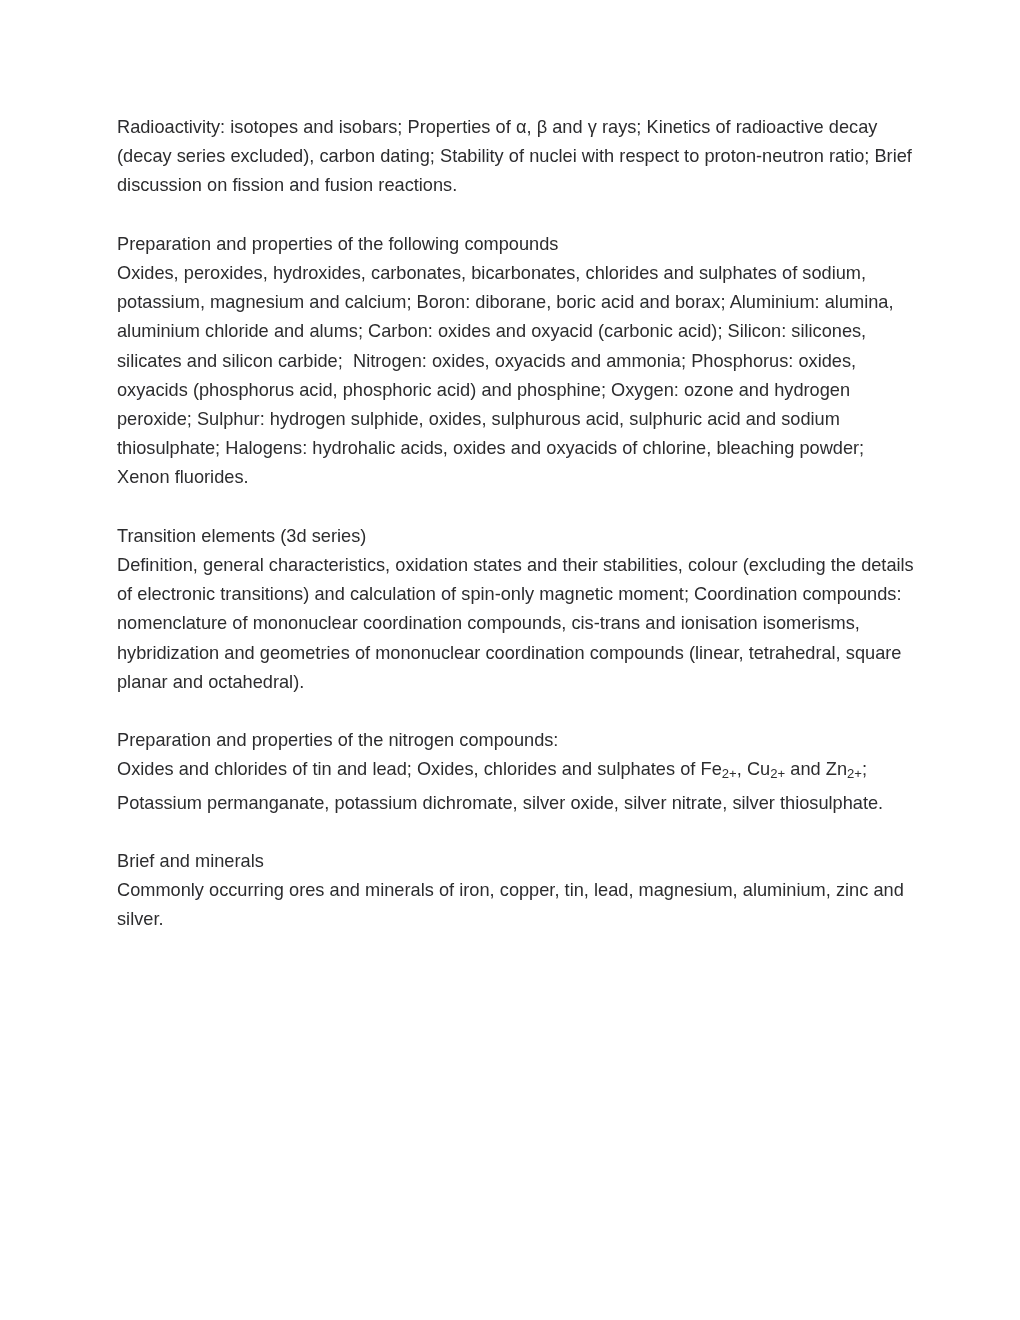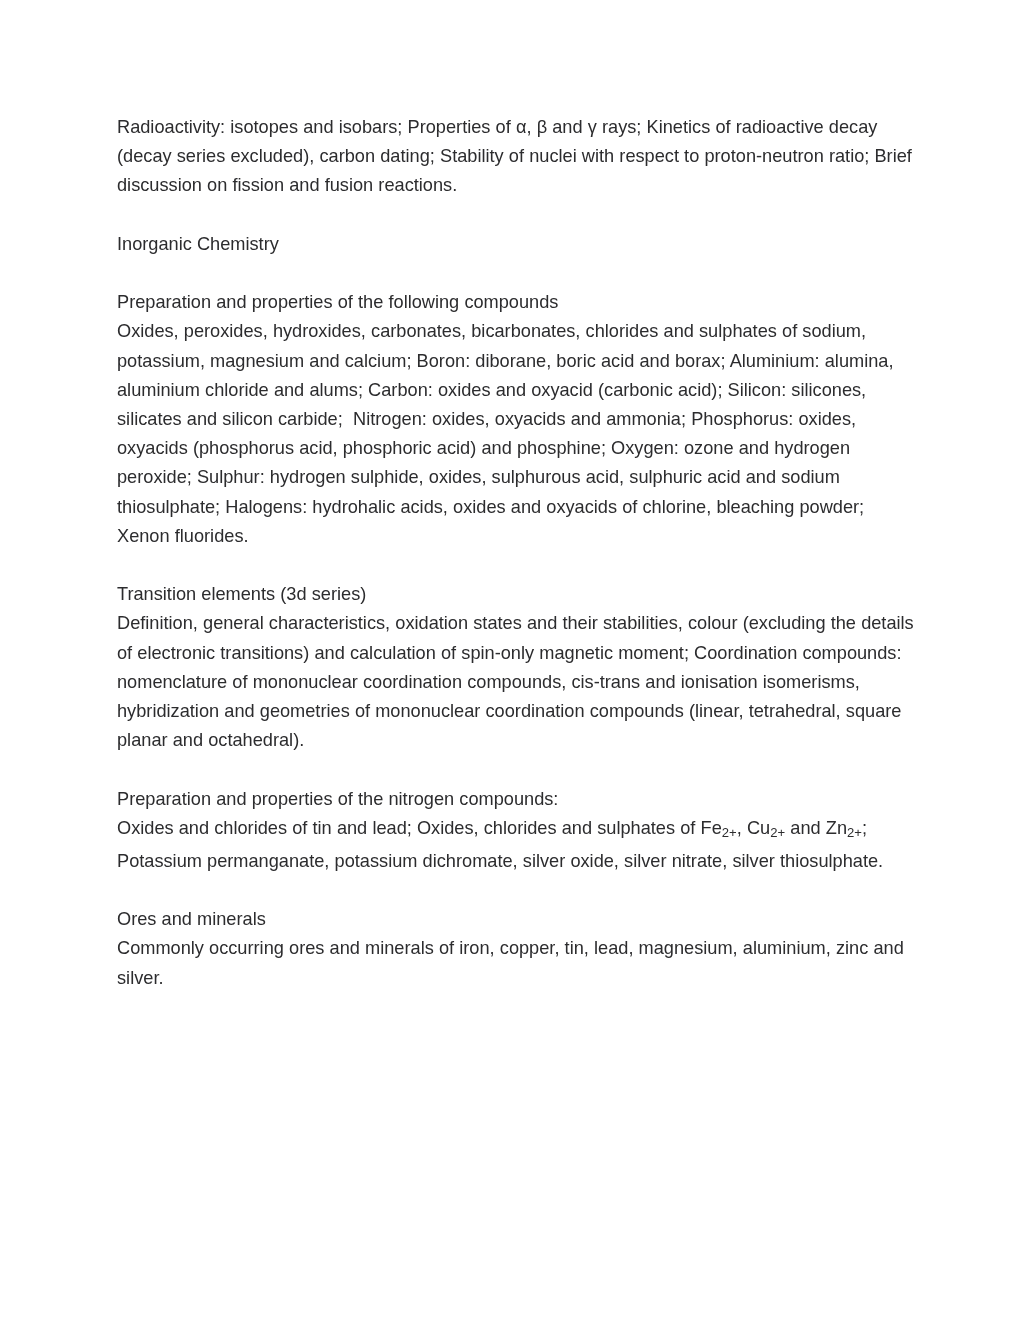--- a/index.html
+++ b/index.html
@@ -51,30 +51,29 @@
   }
 </style>
 </head>
 <body>
 
 <div class="page">
   <div class="text-column">
 
     <p class="para">Radioactivity: isotopes and isobars; Properties of α, β and γ rays; Kinetics of radioactive decay (decay series excluded), carbon dating; Stability of nuclei with respect to proton-neutron ratio; Brief discussion on fission and fusion reactions.</p>
 
-    <p class="para para-wrap-underline"><span class="underlined">Inorganic Chemistry</span></p>
 
 
     <p class="para">Preparation and properties of the following compounds
 Oxides, peroxides, hydroxides, carbonates, bicarbonates, chlorides and sulphates of sodium, potassium, magnesium and calcium; Boron: diborane, boric acid and borax; Aluminium: alumina, aluminium chloride and alums; Carbon: oxides and oxyacid (carbonic acid); Silicon: silicones, silicates and silicon carbide;  Nitrogen: oxides, oxyacids and ammonia; Phosphorus: oxides, oxyacids (phosphorus acid, phosphoric acid) and phosphine; Oxygen: ozone and hydrogen peroxide; Sulphur: hydrogen sulphide, oxides, sulphurous acid, sulphuric acid and sodium thiosulphate; Halogens: hydrohalic acids, oxides and oxyacids of chlorine, bleaching powder; Xenon fluorides.</p>
 
     <p class="para">Transition elements (3d series)
 Definition, general characteristics, oxidation states and their stabilities, colour (excluding the details of electronic transitions) and calculation of spin-only magnetic moment; Coordination compounds: nomenclature of mononuclear coordination compounds, cis-trans and ionisation isomerisms, hybridization and geometries of mononuclear coordination compounds (linear, tetrahedral, square planar and octahedral).</p>
 
     <p class="para"><span>Preparation and properties of the nitrogen compounds:</span><span>
 </span><span>Oxides and chlorides of tin and lead; Oxides, chlorides and sulphates of Fe<span class="sub">2+</span>, Cu<span class="sub">2+</span> and Zn<span class="sub">2+</span>; Potassium permanganate, potassium dichromate, silver oxide, silver nitrate, silver thiosulphate.</span></p>
 
-    <p class="para">Ores and minerals
+    <p class="para">Brief and minerals
 Commonly occurring ores and minerals of iron, copper, tin, lead, magnesium, aluminium, zinc and silver.</p>
 
 
   </div>
 </div>
 
 </body></html>

